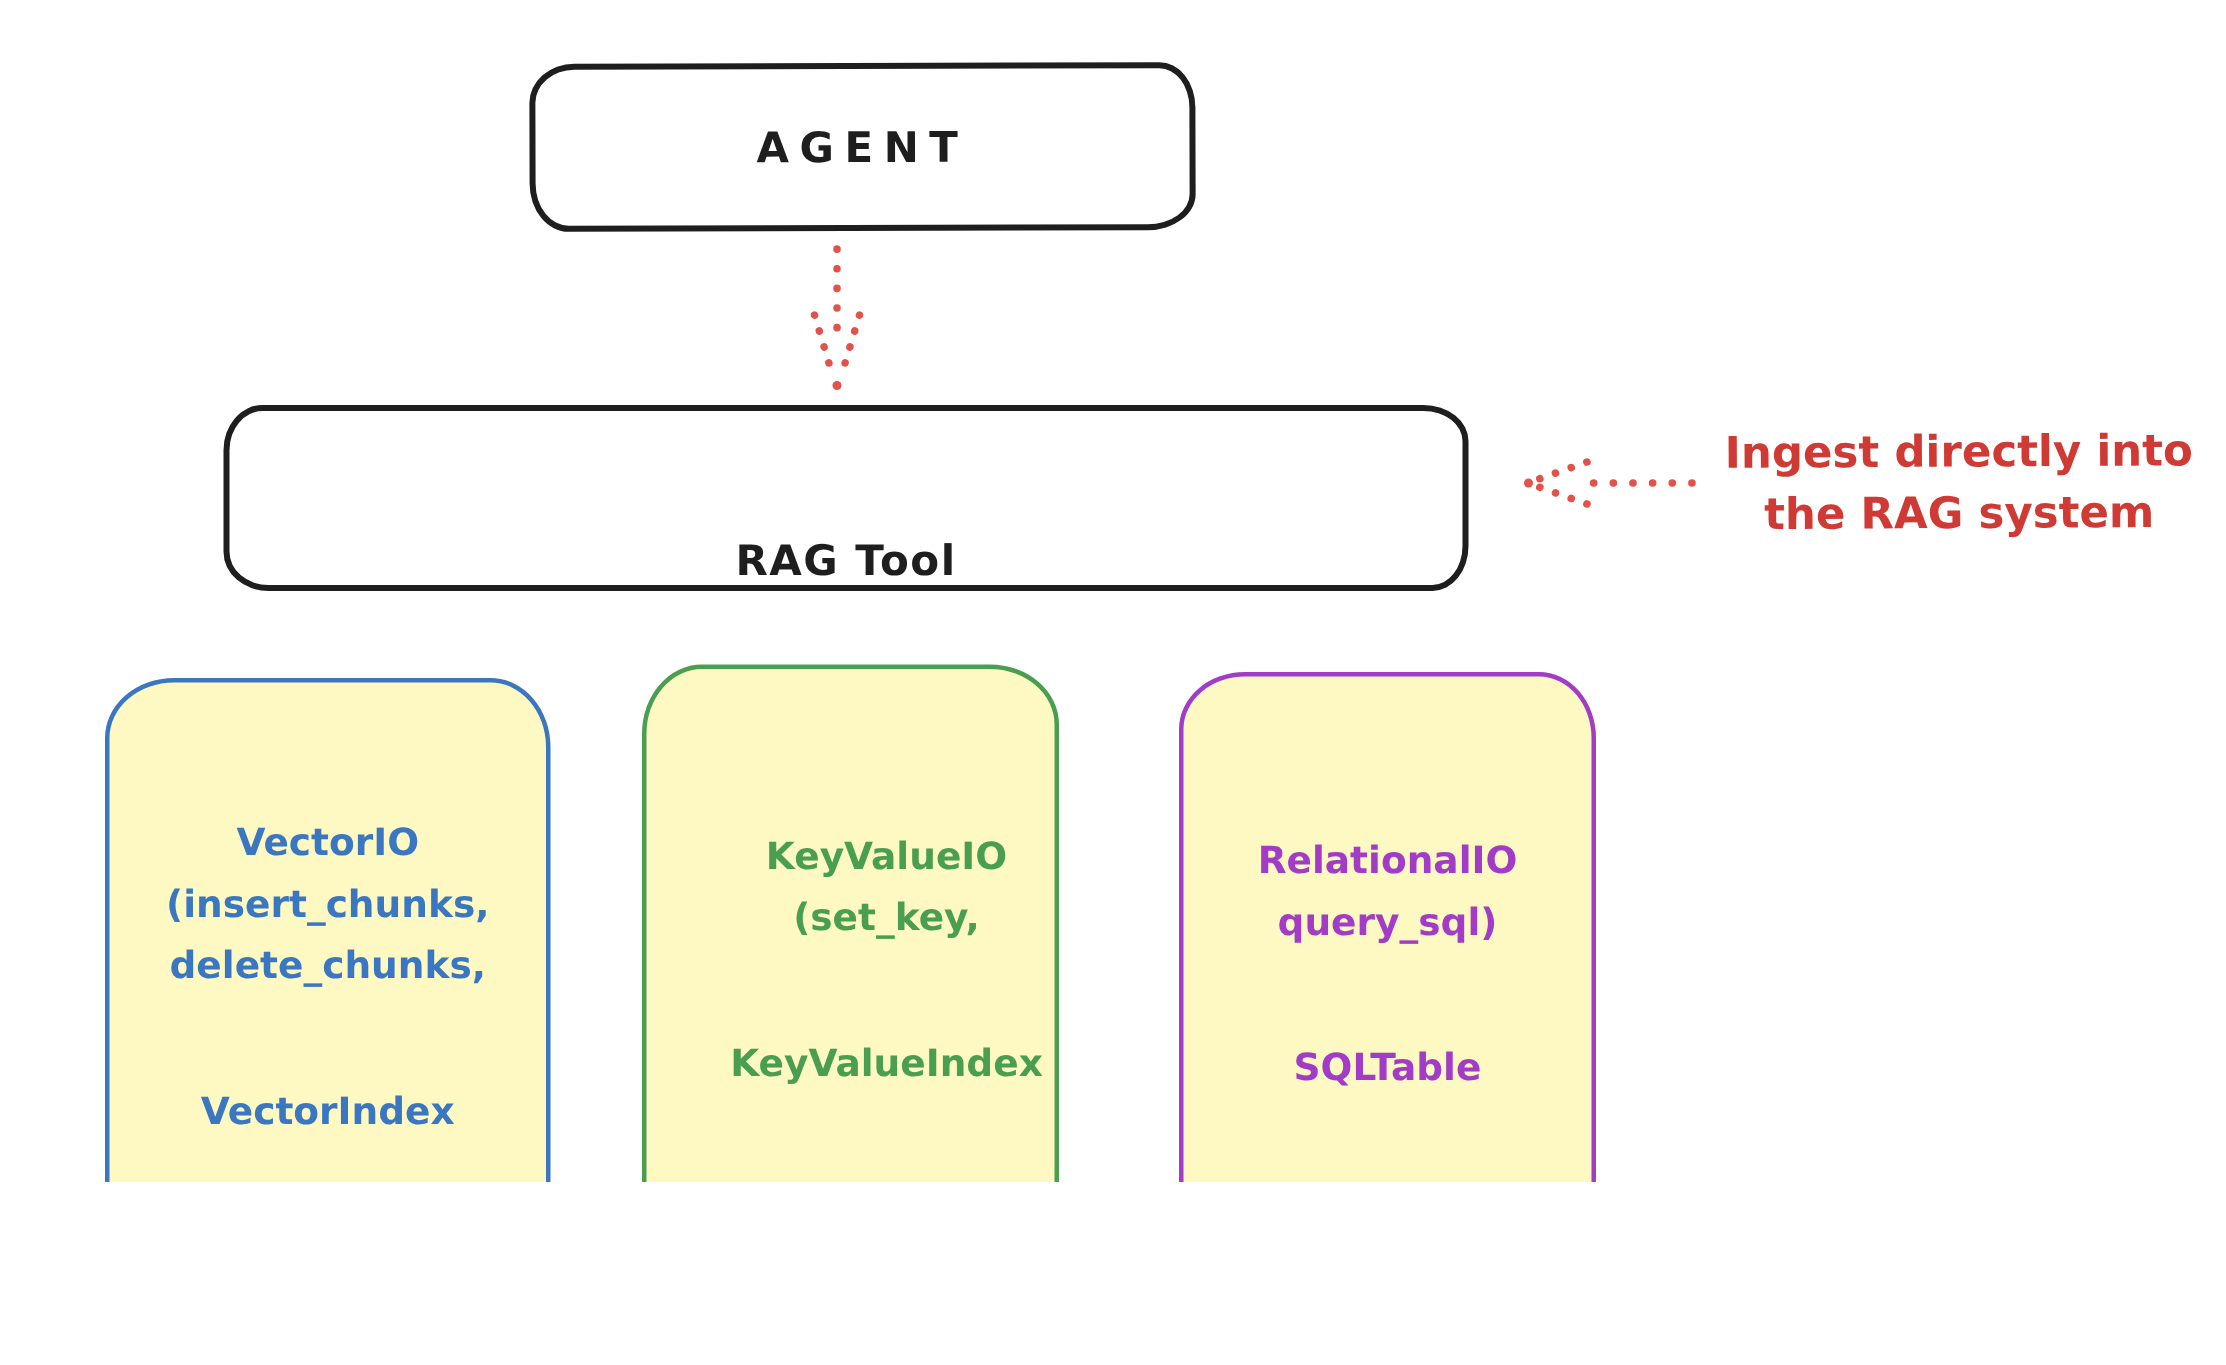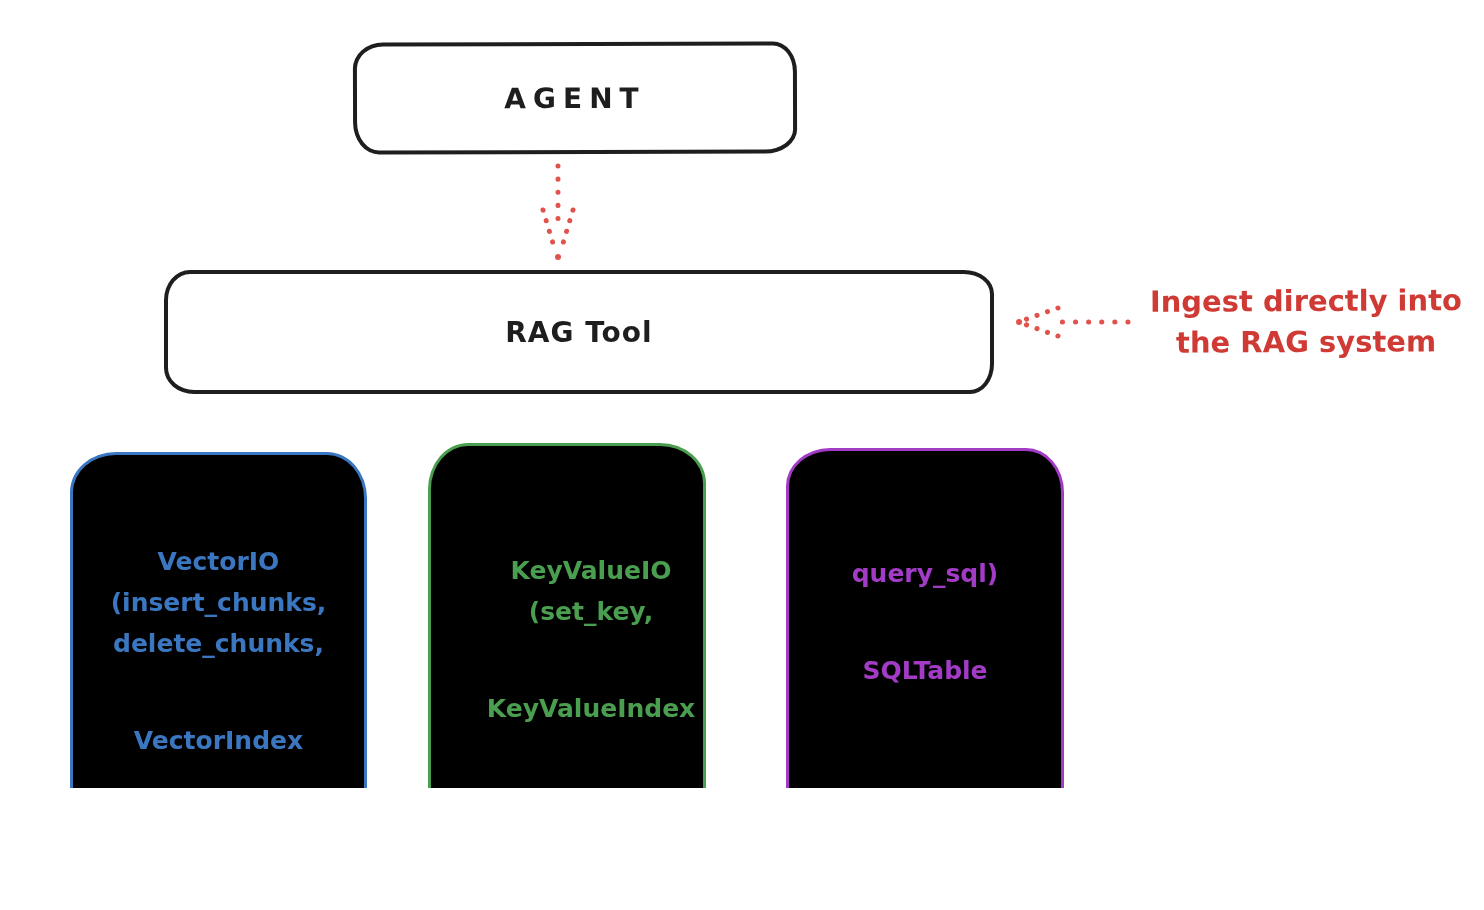--- a/index.html
+++ b/index.html
@@ -12,34 +12,35 @@
     display:flex;align-items:center;justify-content:center;
     font-weight:bold;box-sizing:border-box;
   }
   .agent-node{
     left:353px;top:42px;width:444px;height:112px;
     font-size:28px;letter-spacing:7px;
     border-radius:30px 24px 32px 26px / 26px 30px 24px 32px;
     transform:rotate(-0.15deg);
   }
   .rag-node{
-    left:164px;top:270px;width:830px;height:124px;
+    left:149px;top:270px;width:830px;height:124px;
     font-size:28px;letter-spacing:1px;
     border-radius:26px 30px 24px 30px / 30px 24px 30px 26px;
+    align-items:flex-end;
   }
   .arrow-svg{position:absolute;}
   .arrow-down{left:535px;top:160px;}
   .arrow-left{left:1012px;top:300px;}
   .annotation{
     position:absolute;left:1138px;top:281px;width:336px;
     color:#d03a34;font-size:29px;font-weight:bold;line-height:41px;
     text-align:center;transform:rotate(-0.3deg);
   }
   .iobox{
-    position:absolute;background:#000000;box-sizing:border-box;
+    position:absolute;background:#fef9c3;box-sizing:border-box;
     border-style:solid;border-width:3.5px;
     text-align:center;font-weight:bold;font-size:25px;line-height:41px;
   }
   .iobox .index-label{margin-top:56px;}
   .iobox-vector{
     left:70px;top:452px;width:297px;height:420px;padding-top:86px;
     color:#3b77c1;border-color:#3b77c1;
     border-radius:46px 40px 44px 38px / 40px 46px 38px 44px;
   }
   .iobox-keyvalue{
@@ -97,17 +98,18 @@
     <div class="index-label">VectorIndex</div>
   </div>
 
   <div class="iobox iobox-keyvalue">
     <div>KeyValueIO</div>
     <div>(set_key,</div>
     <div class="index-label">KeyValueIndex</div>
   </div>
 
   <div class="iobox iobox-relational">
+    <div>RelationalIO</div>
     <div>query_sql)</div>
     <div class="index-label">SQLTable</div>
   </div>
 
 </div>
 
 </body></html>

